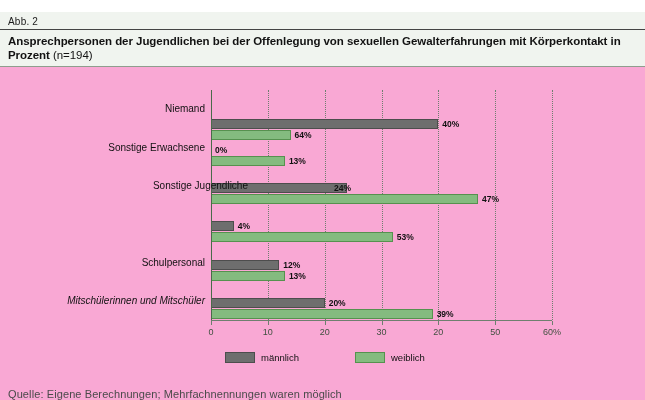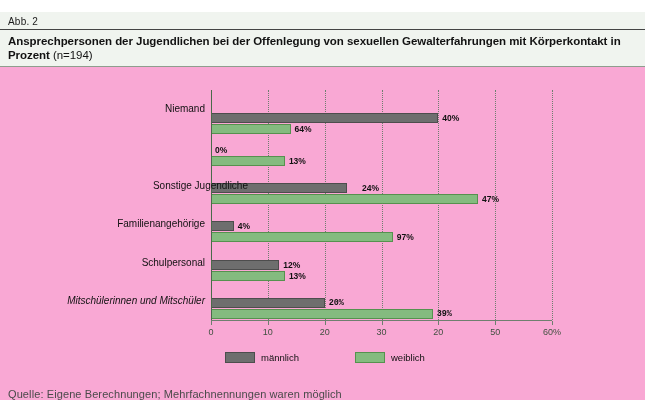--- a/index.html
+++ b/index.html
@@ -216,50 +216,50 @@
   </div>
 
   <div id="chart">
     <div id="plot">
         <div class="gridline" style="left: 56.8333px;"></div>
         <div class="gridline" style="left: 113.667px;"></div>
         <div class="gridline" style="left: 170.5px;"></div>
         <div class="gridline" style="left: 227.333px;"></div>
         <div class="gridline" style="left: 284.167px;"></div>
         <div class="gridline" style="left: 341px;"></div>
-        <div class="row" style="top: 23px;">
+        <div class="row" style="top: 29px;">
           <div class="bar male" style="left: 0px; width: 227.333px;"></div>
           <div class="bar-label male" style="left: 231.333px;">40%</div>
           <div class="bar female" style="left: 0px; width: 79.5667px;"></div>
           <div class="bar-label female" style="left: 83.5667px;">64%</div>
         </div>
         <div class="row" style="top: 54.5px;">
           <div class="bar-label male" style="left: 4px;">0%</div>
           <div class="bar female" style="left: 0px; width: 73.8833px;"></div>
           <div class="bar-label female" style="left: 77.8833px;">13%</div>
         </div>
         <div class="row" style="top: 92.8333px;">
           <div class="bar male" style="left: 0px; width: 136.4px;"></div>
-          <div class="bar-label male" style="left: 151px;">24%</div>
+          <div class="bar-label male" style="left: 123px;">24%</div>
           <div class="bar female" style="left: 0px; width: 267.117px;"></div>
           <div class="bar-label female" style="left: 271.117px;">47%</div>
         </div>
         <div class="row" style="top: 131.167px;">
           <div class="bar male" style="left: 0px; width: 22.7333px;"></div>
           <div class="bar-label male" style="left: 26.7333px;">4%</div>
           <div class="bar female" style="left: 0px; width: 181.867px;"></div>
-          <div class="bar-label female" style="left: 185.867px;">97%</div>
+          <div class="bar-label female" style="left: 185.867px;">53%</div>
         </div>
         <div class="row" style="top: 169.5px;">
           <div class="bar male" style="left: 0px; width: 68.2px;"></div>
           <div class="bar-label male" style="left: 72.2px;">12%</div>
           <div class="bar female" style="left: 0px; width: 73.8833px;"></div>
           <div class="bar-label female" style="left: 77.8833px;">13%</div>
         </div>
-        <div class="row" style="top: 207.833px; font-family: Liberation Mono, monospace;">
+        <div class="row" style="top: 207.833px;">
           <div class="bar male" style="left: 0px; width: 113.667px;"></div>
           <div class="bar-label male" style="left: 117.667px;">20%</div>
           <div class="bar female" style="left: 0px; width: 221.65px;"></div>
           <div class="bar-label female" style="left: 225.65px;">39%</div>
         </div>
       </div>
     <div id="axis-line"></div>
     <div id="axis-baseline"></div>
     <div id="xticks">
         <div class="tickmark" style="left: 0px;"></div>
@@ -273,25 +273,25 @@
         <div class="tickmark" style="left: 227.333px;"></div>
         <div class="ticklabel" style="left: 227.333px;">20</div>
         <div class="tickmark" style="left: 284.167px;"></div>
         <div class="ticklabel" style="left: 284.167px;">50</div>
         <div class="tickmark" style="left: 341px;"></div>
         <div class="ticklabel" style="left: 341px;">60%</div>
       </div>
   <div class="cat-wrap" style="top: 16.1667px;">
         <div class="cat-label">Niemand</div>
       </div>
+      <div class="cat-wrap" style="top: 54.5px;">
+        <div class="cat-label">Sonstige Erwachsene</div>
+      </div>
       <div class="cat-wrap" style="top: 92.8333px; padding-left: 43px;">
         <div class="cat-label">Sonstige Jugendliche</div>
-      </div>
-      <div class="cat-wrap" style="top: 131.167px;">
-        <div class="cat-label">Familienangehörige</div>
       </div>
       <div class="cat-wrap" style="top: 169.5px;">
         <div class="cat-label">Schulpersonal</div>
       </div>
       <div class="cat-wrap" style="top: 208px; font-style: italic;">
         <div class="cat-label">Mitschülerinnen und Mitschüler</div>
       </div>
     </div>
 
   <div id="legend">

